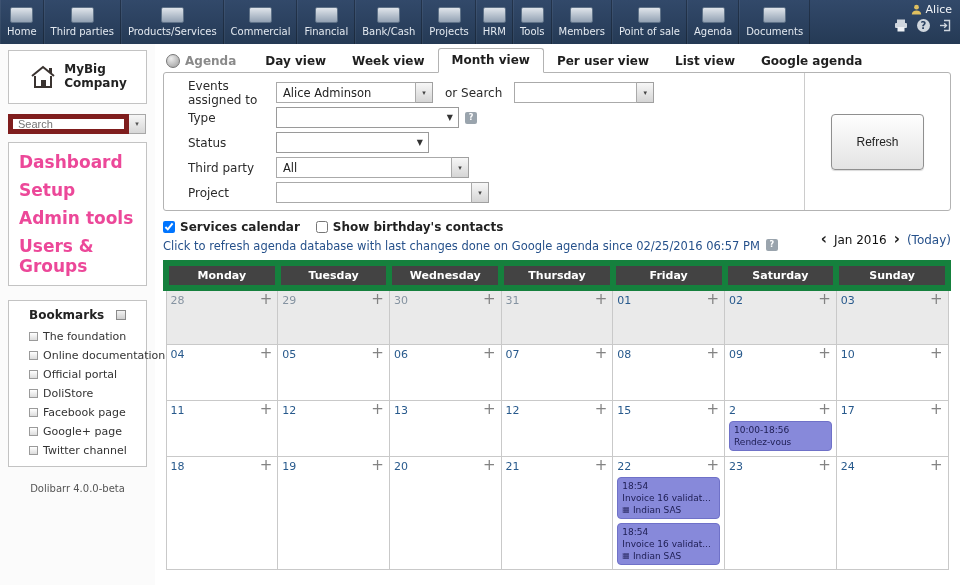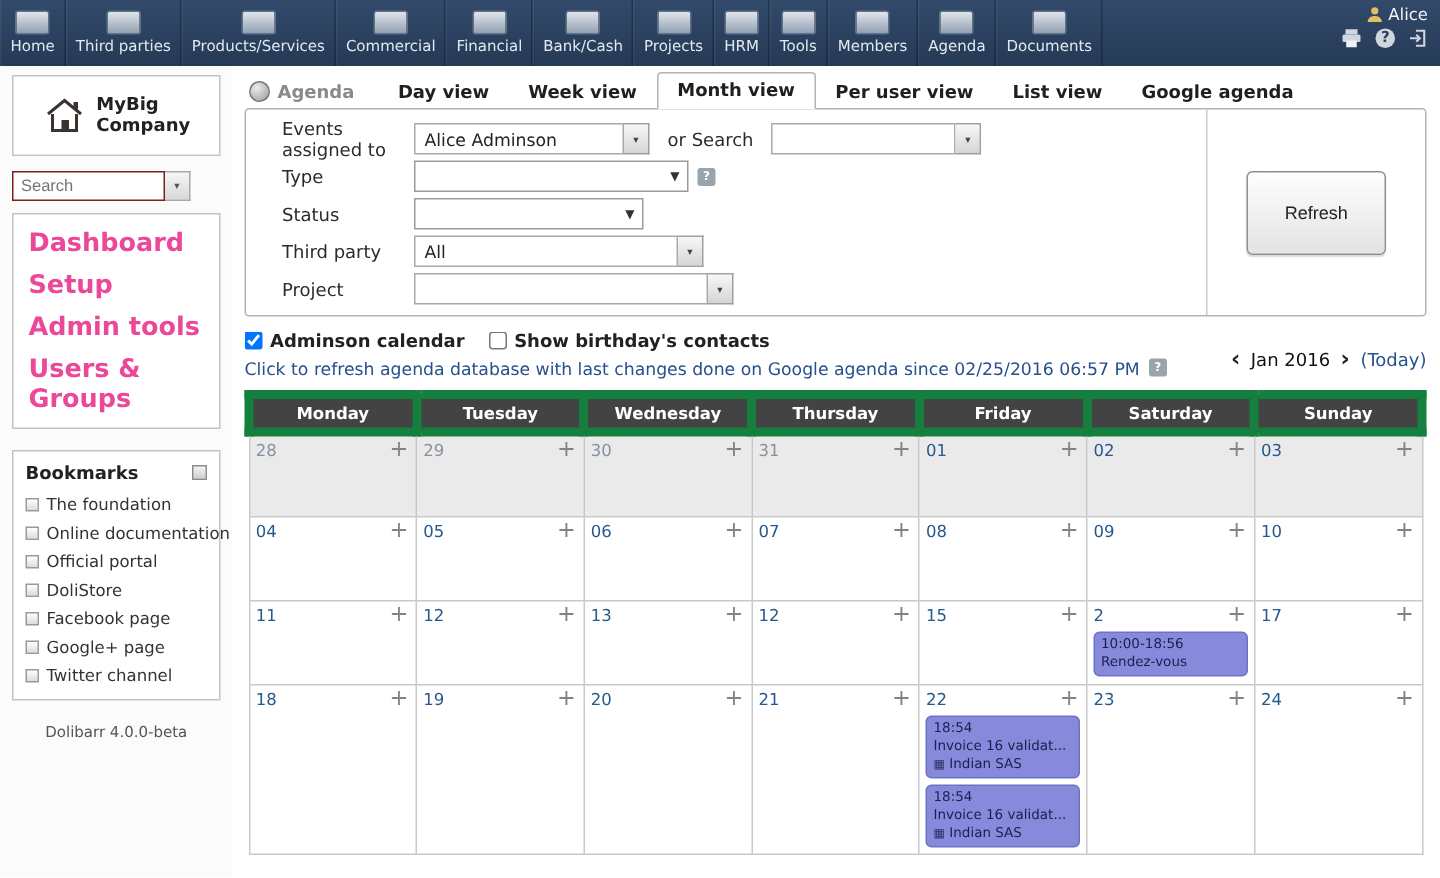--- a/index.html
+++ b/index.html
@@ -23,26 +23,26 @@
   
   .page{display:flex;height:541px}
   .sidebar{width:155px;background:#fbfbfb;padding:4px 8px 0;flex-shrink:0}
   .main{flex:1;min-width:0;padding:6px 9px 0 8px;position:relative}
 
   
   .logo-box{background:#fff;border:1px solid #c3c3c3;height:54px;display:flex;align-items:center;
     justify-content:center;gap:6px;margin-top:2px}
   .logo-text{font-weight:bold;font-size:12px;line-height:1.15}
   .search-row{display:flex;margin:10px 0 8px}
-  .search-input{width:102px;height:20px;border:1px solid #7f1d1d;font-size:11px;padding:0 5px;color:#444;background:#fff}
+  .search-input{width:121px;height:20px;border:5px solid #7f1d1d;font-size:11px;padding:0 5px;color:#444;background:#fff}
   .combo-btn{width:17px;height:20px;border:1px solid #a8a8a8;border-left:none;cursor:pointer;
     background:linear-gradient(#f6f6f6,#d7d7d7);font-size:7px;color:#555;display:flex;align-items:center;justify-content:center}
   .menu-box{background:#fff;border:1px solid #c3c3c3;padding:5px 0;margin-bottom:14px}
   .menu-item{font-weight:bold;font-size:17px;color:#ec4899;padding:4px 10px;cursor:pointer}
-  .bm-box{background:#fff;border:1px solid #c3c3c3;padding:4px 0 6px}
+  .bm-box{background:#fff;border:1px solid #c3c3c3;padding:4px 12px 6px}
   .bm-title-row{display:flex;justify-content:space-between;align-items:center;padding:3px 8px 5px}
   .bm-title{font-weight:bold;font-size:12px}
   .bm-grid-icon{width:10px;height:10px;border:1px solid #8a8a8a;background:linear-gradient(#f2f2f2,#cfcfcf);cursor:pointer}
   .bm-item{display:flex;align-items:center;gap:5px;padding:3px 8px;font-size:11px;color:#333;cursor:pointer;white-space:nowrap}
   .bm-icon{width:9px;height:9px;border:1px solid #9a9a9a;background:linear-gradient(#fff,#dcdcdc);flex-shrink:0}
   .version{text-align:center;color:#555;font-size:10px;margin-top:16px}
 
   
   .tabs-row{display:flex;align-items:flex-end;height:23px;margin-bottom:-1px;position:relative;z-index:2;padding-left:3px}
   .tab-title{display:flex;align-items:center;gap:5px;font-weight:bold;color:#8a8a8a;margin-right:16px;padding-bottom:5px}
@@ -136,20 +136,24 @@
       <div class="nav-item">
         <div class="nav-icon"></div>
         <div class="nav-label">Tools</div>
       </div>
       <div class="nav-item">
         <div class="nav-icon"></div>
         <div class="nav-label">Members</div>
       </div>
       <div class="nav-item">
         <div class="nav-icon"></div>
+        <div class="nav-label">Point of sale</div>
+      </div>
+      <div class="nav-item">
+        <div class="nav-icon"></div>
         <div class="nav-label">Agenda</div>
       </div>
       <div class="nav-item">
         <div class="nav-icon"></div>
         <div class="nav-label">Documents</div>
       </div>
     </div>
   <div class="nav-right">
     <div class="user-row">
       <svg width="11" height="11" viewBox="0 0 11 11">
@@ -312,21 +316,21 @@
       <div class="filter-right">
         <button class="refresh-btn">Refresh</button>
       </div>
     </div>
 
     <div class="options-bar">
       <div>
         <div class="check-row">
           <label class="check-pair">
             <input type="checkbox" checked="" style="">
-            <span>Adminson calendar</span>
+            <span>Services calendar</span>
           </label>
           <label class="check-pair">
             <input type="checkbox" style="">
             <span>Show birthday's contacts</span>
           </label>
         </div>
         <div class="google-link">
           <span>Click to refresh agenda database with last changes done on Google agenda since 02/25/2016 06:57 PM</span>
           <span class="help-badge">?</span>
         </div>

